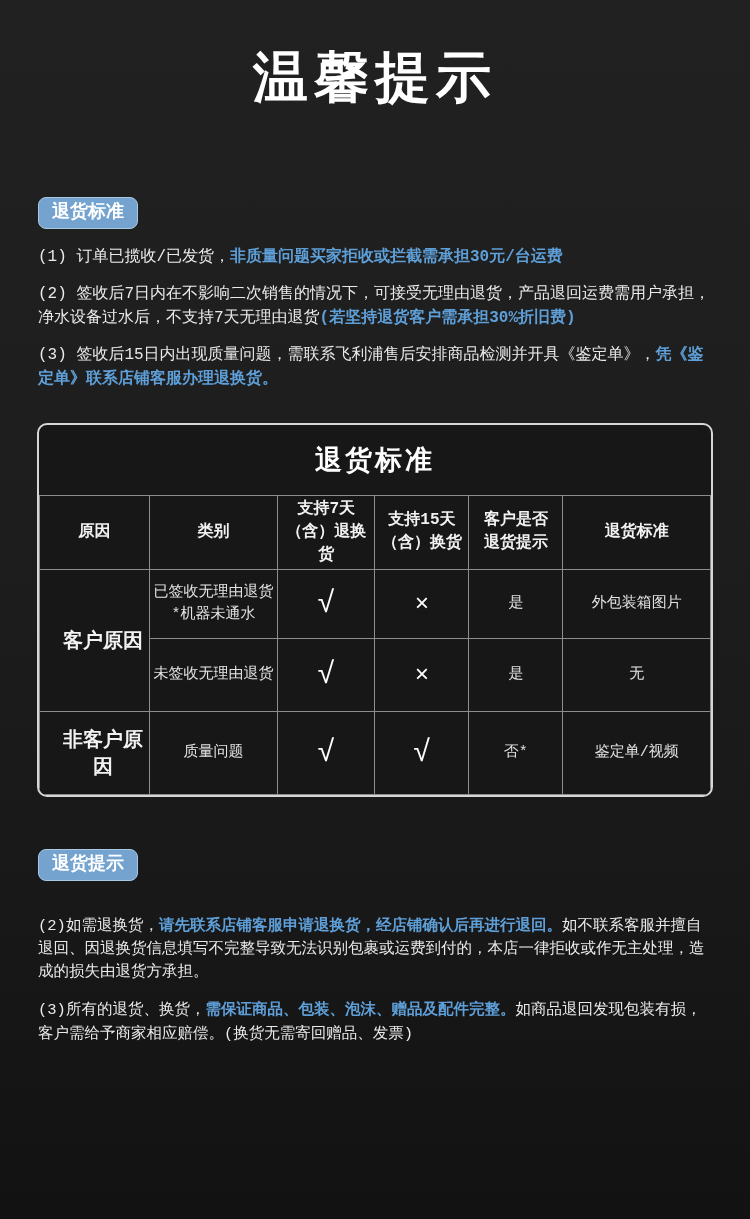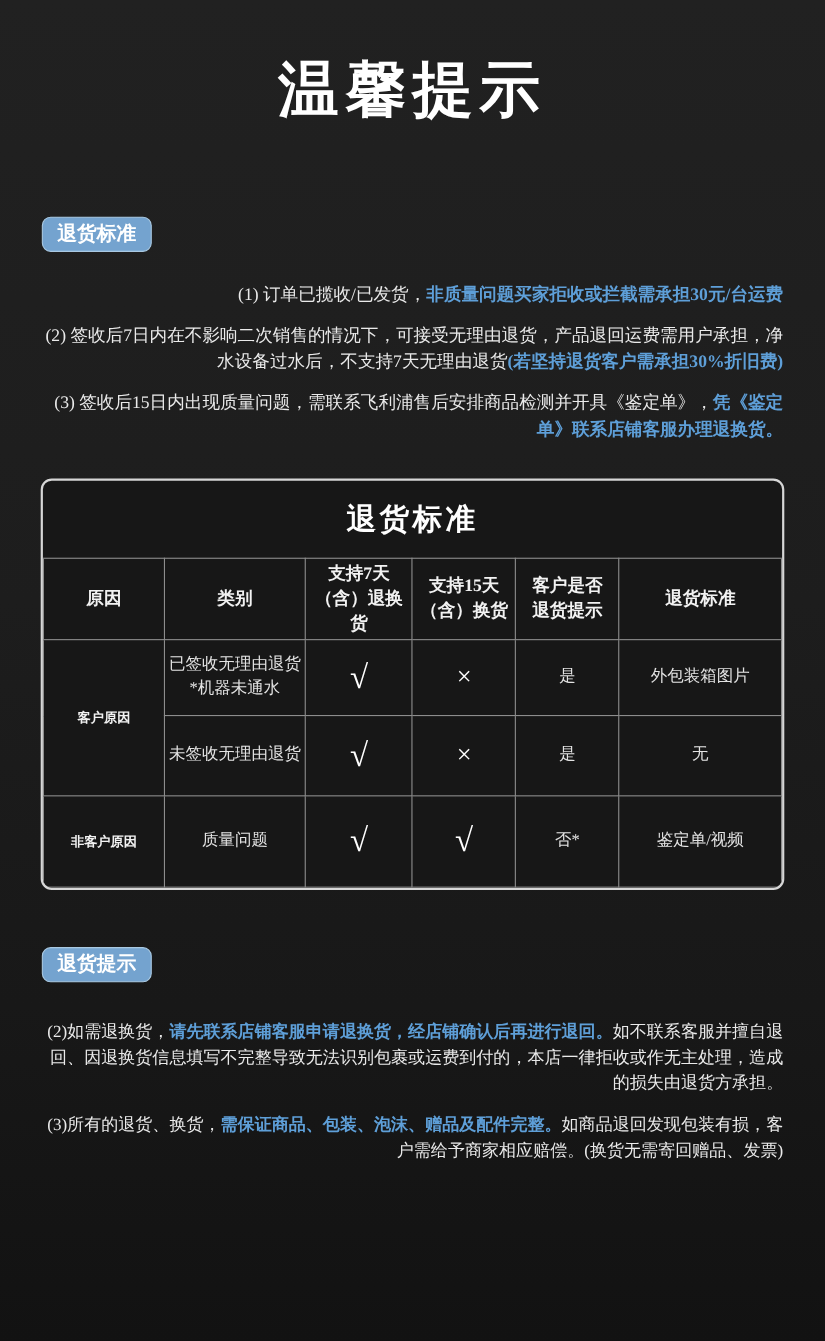--- a/index.html
+++ b/index.html
@@ -1,21 +1,21 @@
 <!DOCTYPE html>
 <html><head>
 <meta charset="utf-8">
 <style>
   html,body { margin:0; padding:0; background:#0e0e0e; }
   .page {
     position:relative;
     width:750px; height:1219px;
     margin:0 auto;
     background:linear-gradient(180deg,#212121 0%,#1d1d1d 45%,#181818 75%,#121212 100%);
-    font-family:Liberation Serif, serif;
+    font-family:Liberation Mono, monospace;
     color:#e9e9e9;
     overflow:hidden;
   }
   .main-title {
     margin:0; padding-top:50px;
     text-align:center;
     font-size:55px; line-height:1.15; font-weight:900;
     letter-spacing:6px;
     color:#ffffff;
   }
@@ -24,21 +24,21 @@
     margin-left:38px;
     background:#74a3cf;
     border:1px solid #a9c9e2;
     border-radius:8px;
     color:#ffffff;
     font-size:18px; font-weight:700; line-height:1.3;
     padding:3px 13px;
   }
   .badge1 { margin-top:84px; }
   .badge2 { margin-top:52px; }
-  .paras { margin:28px 38px 0 38px;text-align:right; }
+  .paras { margin:16px 38px 0 38px; }
   .paras p { margin:0 0 13px 0; font-size:16px; line-height:1.5; color:#eaeaea; }
   .paras2 { margin-top:34px; }
   .paras2 p { font-size:15.5px; line-height:1.5; margin-bottom:15px; }
   .hl { color:#5e9fd8; font-weight:700; }
   .tablebox {
     margin:32px 37px 0 37px;
     border:2px solid #d6d6d6;
     border-radius:10px;
     background:#171717;
     overflow:hidden;
@@ -54,21 +54,21 @@
   tr.t-title td {
     border:none; border-bottom:1px solid #8d8d8d;
     height:66px;
     font-size:27px; font-weight:700; letter-spacing:3px;
     color:#ffffff;
   }
   tr.t-head td { height:64px; font-size:16px; font-weight:700; line-height:1.45; color:#f2f2f2; }
   tr.r1 td { height:64px; }
   tr.r2 td { height:68px; }
   tr.r3 td { height:78px;text-align:center; }
-  td.reason { font-size:12px; font-weight:700; color:#f2f2f2; }
+  td.reason { font-size:20px; font-weight:700; color:#f2f2f2;padding-left:19px; }
   td.cat, td.plain { font-size:15px; line-height:1.45; }
   td .line { display:block; }
   td.mark-check { font-size:30px; color:#ffffff; font-weight:400; }
   td.mark-cross { font-size:24px; color:#ffffff; font-weight:400; }
 </style>
 </head>
 <body>
 
 <div class="page">
 

